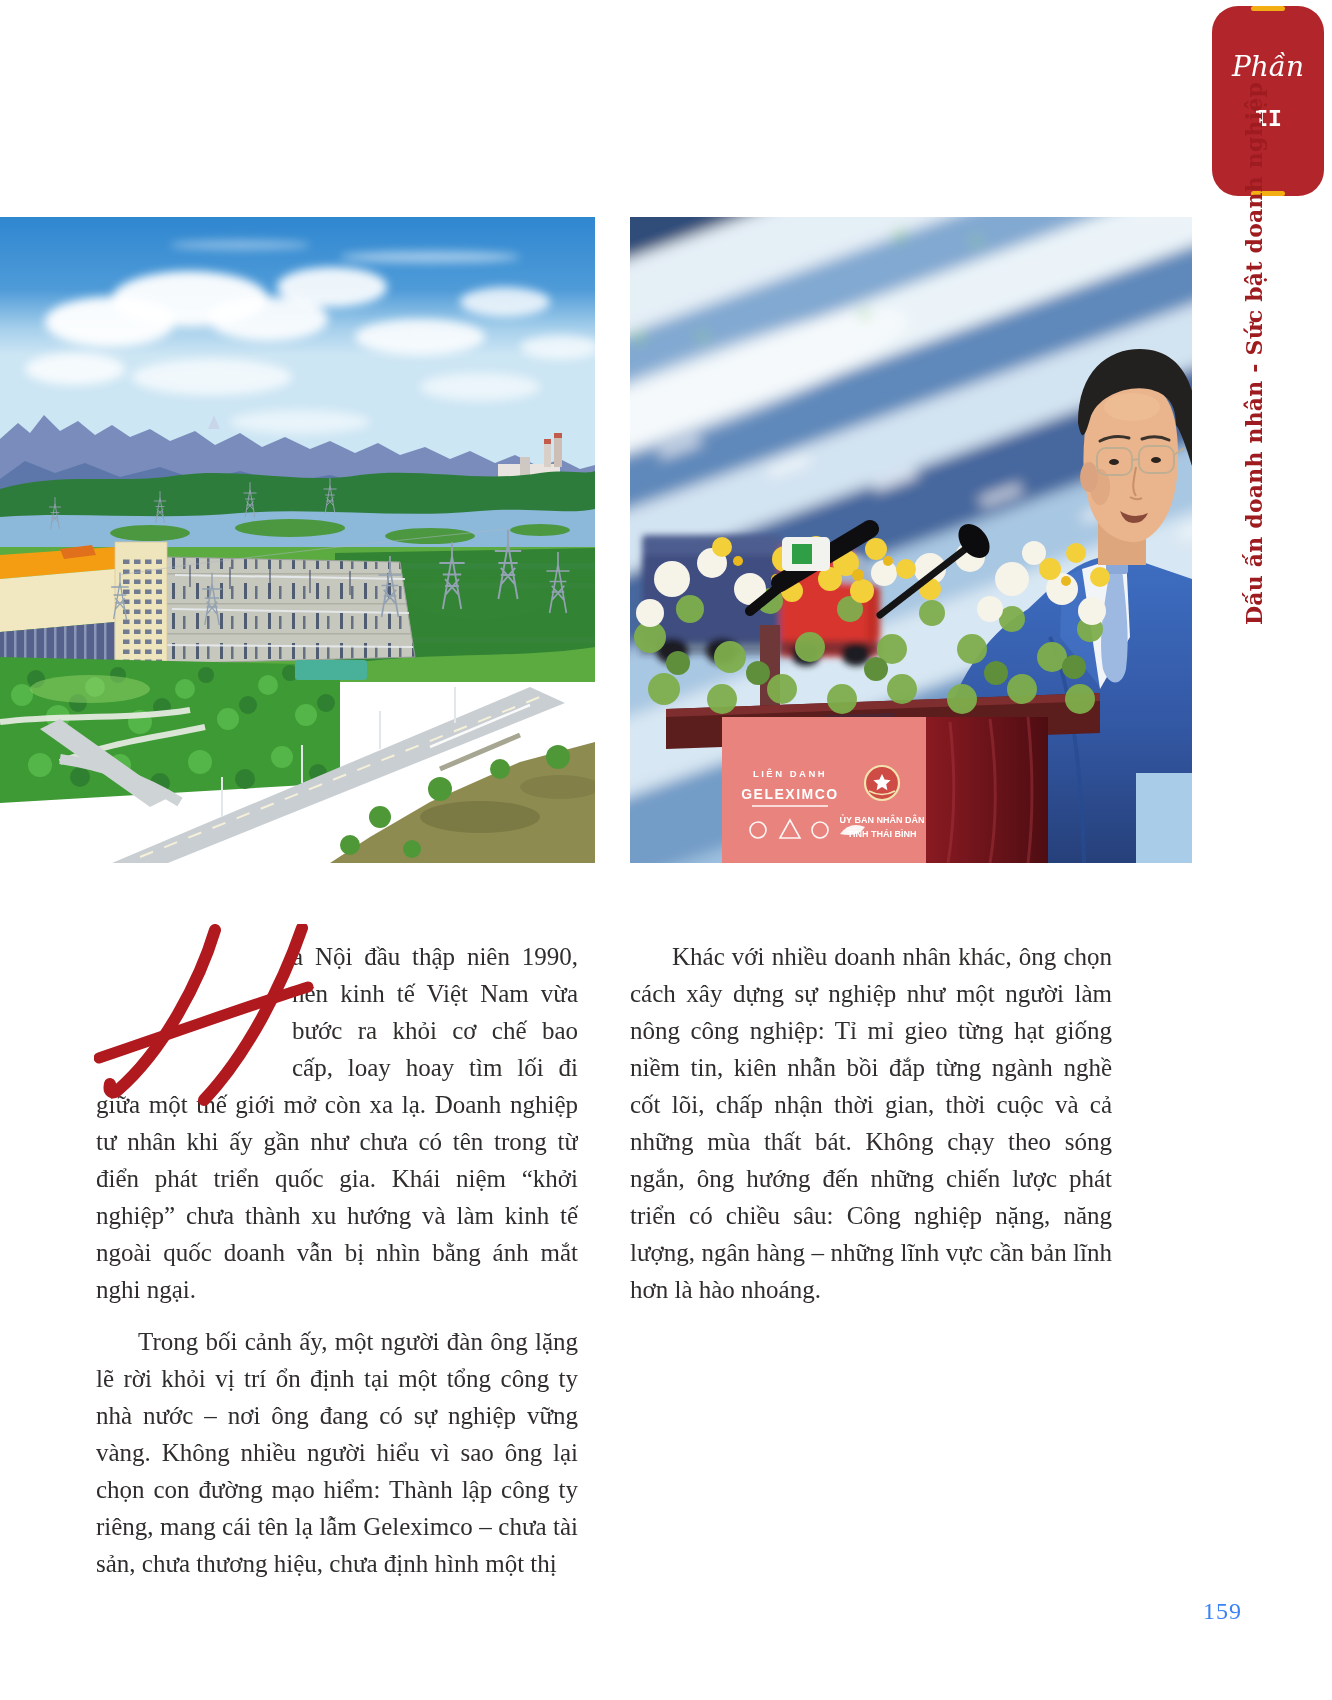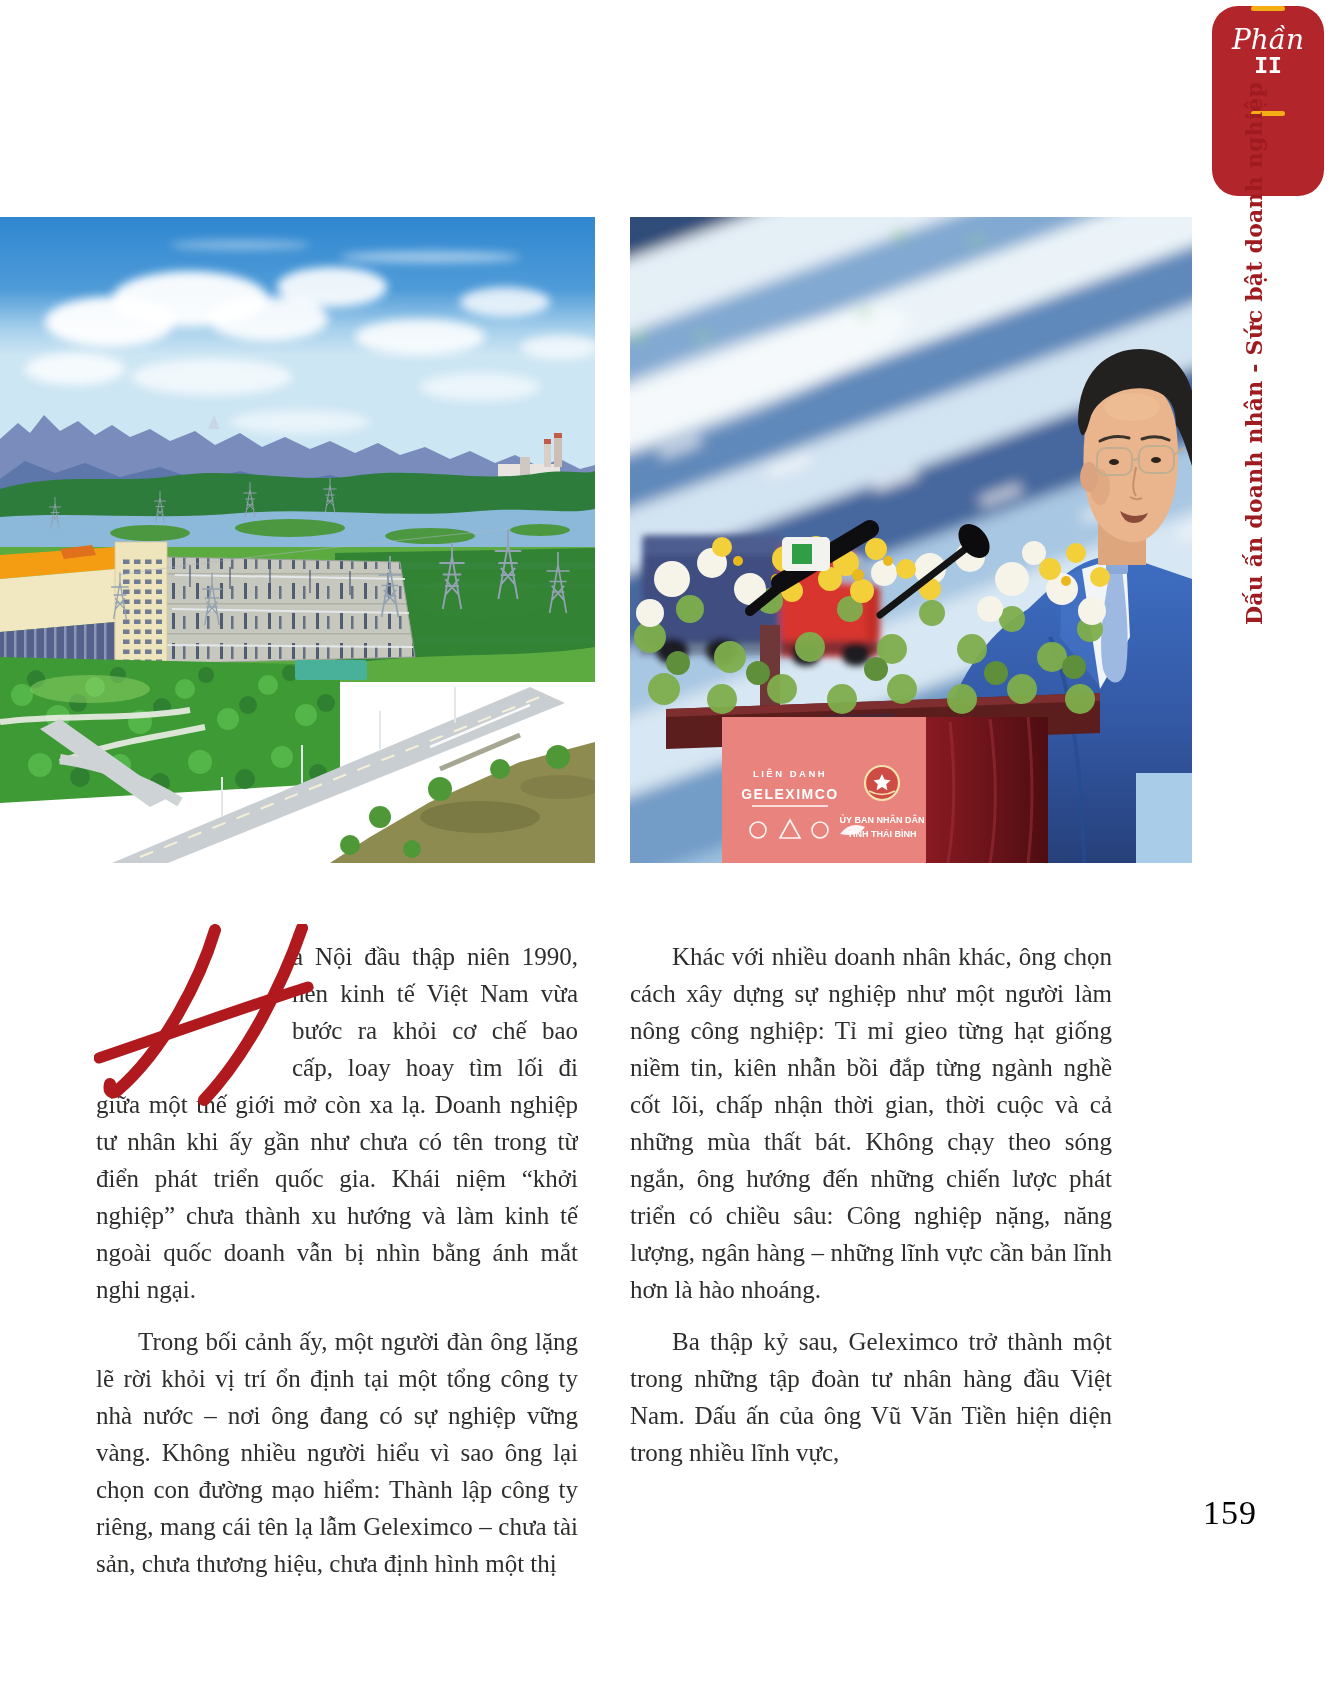--- a/index.html
+++ b/index.html
@@ -7,21 +7,21 @@
         font-family:"Liberation Serif","DejaVu Serif",serif;}
 
   
   .photo{position:absolute;top:217px;display:block;}
   .photo-left{left:0;}
   .photo-right{left:630px;}
 
   
   .section-tab{position:absolute;left:1212px;top:6px;width:112px;height:190px;
     background:#b2262b;border-radius:26px;display:flex;flex-direction:column;
-    align-items:center;justify-content:flex-start;color:#fff;}
+    align-items:center;justify-content:space-between;color:#fff;}
   .tab-bar{width:34px;height:5px;background:#f2ae12;border-radius:2.5px;}
   .tab-script{font-family:"DejaVu Serif",serif;font-style:italic;font-size:28px;line-height:1.05;margin-top:14px;}
   .tab-roman{font-family:Liberation Mono, monospace;font-weight:bold;font-size:23px;line-height:1;margin-top:2px;margin-bottom:32px;}
 
   
   .vertical-title{position:absolute;left:1241px;top:625px;width:420px;
     transform:rotate(-90deg);transform-origin:0 0;
     font-family:"DejaVu Serif",serif;font-weight:bold;font-size:22px;
     letter-spacing:.2px;color:#9e1b20;white-space:nowrap;}
 
@@ -29,22 +29,22 @@
   .col{position:absolute;top:938px;width:482px;font-size:25px;line-height:37px;
        text-align:justify;color:#2f2e2c;}
   .col p{margin:0 0 15px 0;}
   .col p.indent{text-indent:42px;}
   .col-left{left:96px;height:640px;overflow:hidden;}
   .col-right{left:630px;height:700px;overflow:hidden;}
   .dc-spacer{float:left;width:196px;height:148px;}
 
   .dropcap-svg{position:absolute;left:94px;top:924px;z-index:3;pointer-events:none;}
 
-  .page-number{position:absolute;left:1203px;top:1494px;width:60px;
-    font-size:34px;color:#000000;letter-spacing:1px;}
+  .page-number{position:absolute;left:1203px;top:1598px;width:60px;
+    font-size:24px;color:#3b82f6;letter-spacing:1px;}
 
   .sr{position:absolute;width:1px;height:1px;overflow:hidden;clip:rect(0 0 0 0);white-space:nowrap;}
 </style>
 </head>
 <body>
 
 <div class="page">
 
   <svg class="photo photo-left" width="595" height="646" viewBox="0 0 595 646" aria-hidden="true">
     <defs>
@@ -450,18 +450,17 @@
   </svg>
   <span class="sr">H</span>
 
   <div class="col col-left">
     <p><span class="dc-spacer"></span><span>à Nội đầu thập niên 1990, nền kinh tế Việt Nam vừa bước ra khỏi cơ chế bao cấp, loay hoay tìm lối đi giữa một thế giới mở còn xa lạ. Doanh nghiệp tư nhân khi ấy gần như chưa có tên trong từ điển phát triển quốc gia. Khái niệm “khởi nghiệp” chưa thành xu hướng và làm kinh tế ngoài quốc doanh vẫn bị nhìn bằng ánh mắt nghi ngại.</span></p>
     <p class="indent">Trong bối cảnh ấy, một người đàn ông lặng lẽ rời khỏi vị trí ổn định tại một tổng công ty nhà nước – nơi ông đang có sự nghiệp vững vàng. Không nhiều người hiểu vì sao ông lại chọn con đường mạo hiểm: Thành lập công ty riêng, mang cái tên lạ lẫm Geleximco – chưa tài sản, chưa thương hiệu, chưa định hình một thị</p>
   </div>
 
   <div class="col col-right">
     <p class="indent">Khác với nhiều doanh nhân khác, ông chọn cách xây dựng sự nghiệp như một người làm nông công nghiệp: Tỉ mỉ gieo từng hạt giống niềm tin, kiên nhẫn bồi đắp từng ngành nghề cốt lõi, chấp nhận thời gian, thời cuộc và cả những mùa thất bát. Không chạy theo sóng ngắn, ông hướng đến những chiến lược phát triển có chiều sâu: Công nghiệp nặng, năng lượng, ngân hàng – những lĩnh vực cần bản lĩnh hơn là hào nhoáng.</p>
-    <p class="indent">Ba thập kỷ sau, Geleximco trở thành một trong những tập đoàn tư nhân hàng đầu Việt Nam. Dấu ấn của ông Vũ Văn Tiền hiện diện trong nhiều lĩnh vực,</p>
   </div>
 
   <div class="page-number">159</div>
 
 </div>
 
 </body></html>

